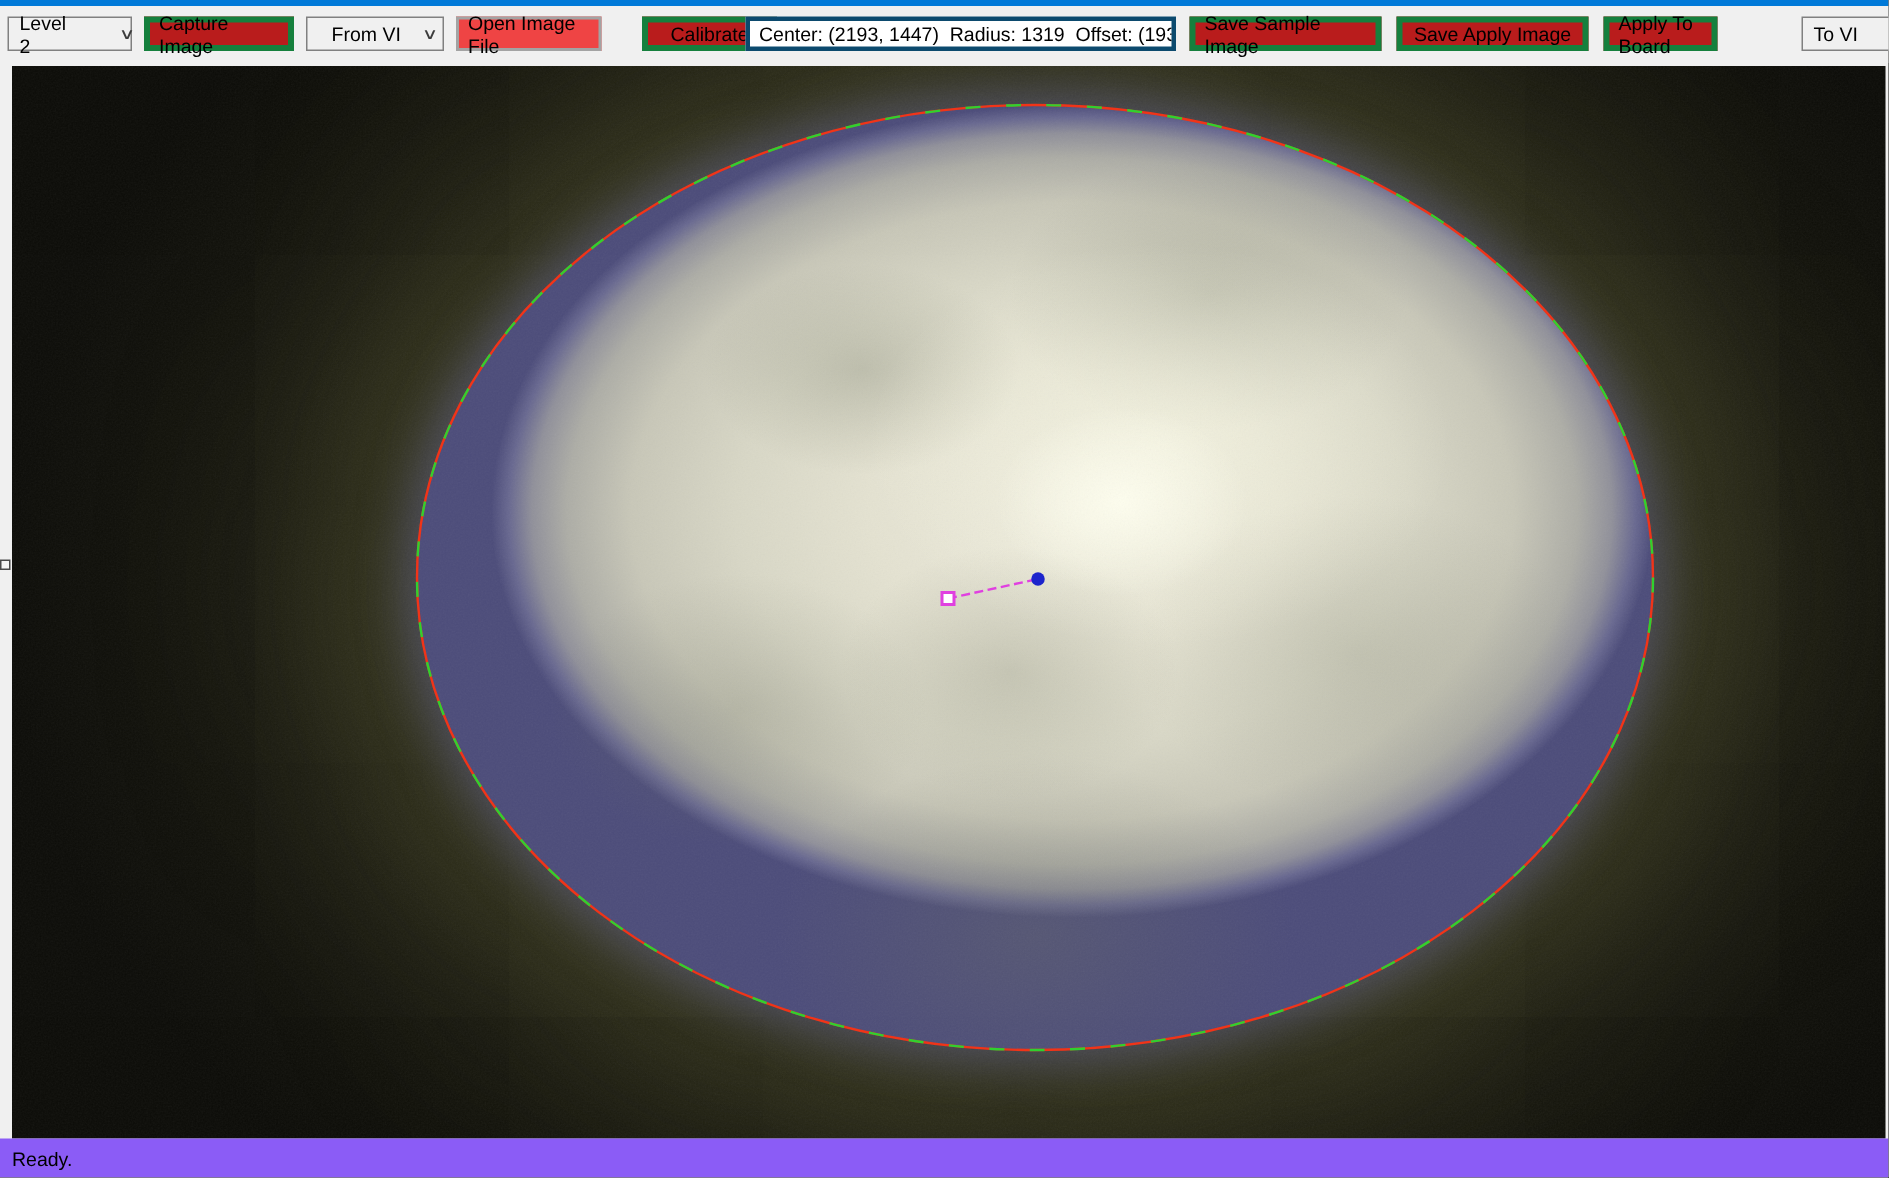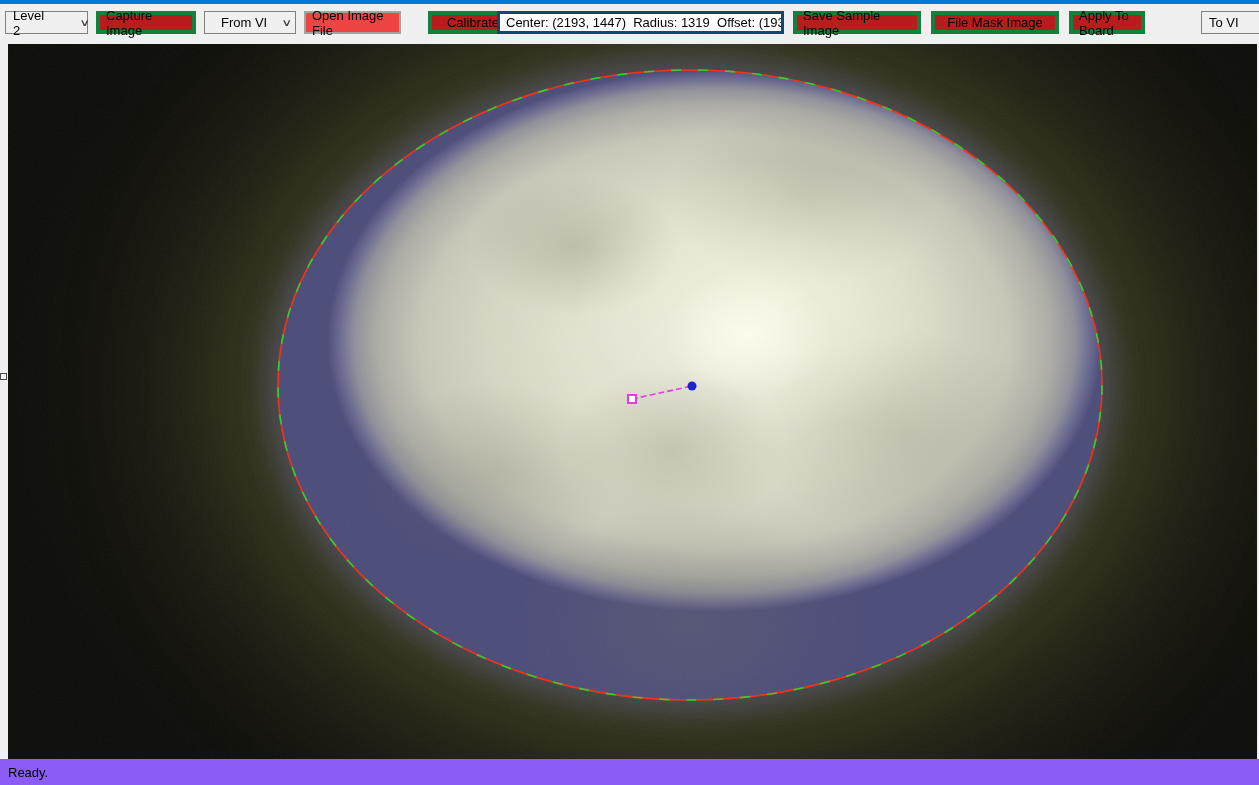--- a/index.html
+++ b/index.html
@@ -93,21 +93,21 @@
   </div>
   <div class="ctl btn" id="btn-capture">Capture Image</div>
   <div class="ctl combo" id="combo-from">
     <span>From VI</span>
     <span class="chev">∨</span>
   </div>
   <div class="ctl btn focused" id="btn-open">Open Image File</div>
   <div class="ctl btn" id="btn-calibrate">Calibrate</div>
   <div class="ctl readout" id="calib-readout">Center: (2193, 1447)  Radius: 1319  Offset: (193</div>
   <div class="ctl btn" id="btn-save-sample">Save Sample Image</div>
-  <div class="ctl btn" id="btn-save-mask">File Mask Image</div>
+  <div class="ctl btn" id="btn-save-mask">Save Apply Image</div>
   <div class="ctl btn" id="btn-apply">Apply To Board</div>
   <div class="ctl combo" id="combo-to">
     <span>To VI</span>
     <span class="chev">∨</span>
   </div>
 </div>
 
 <div class="side-strip">
   <div class="grip-square"></div>
 </div>

